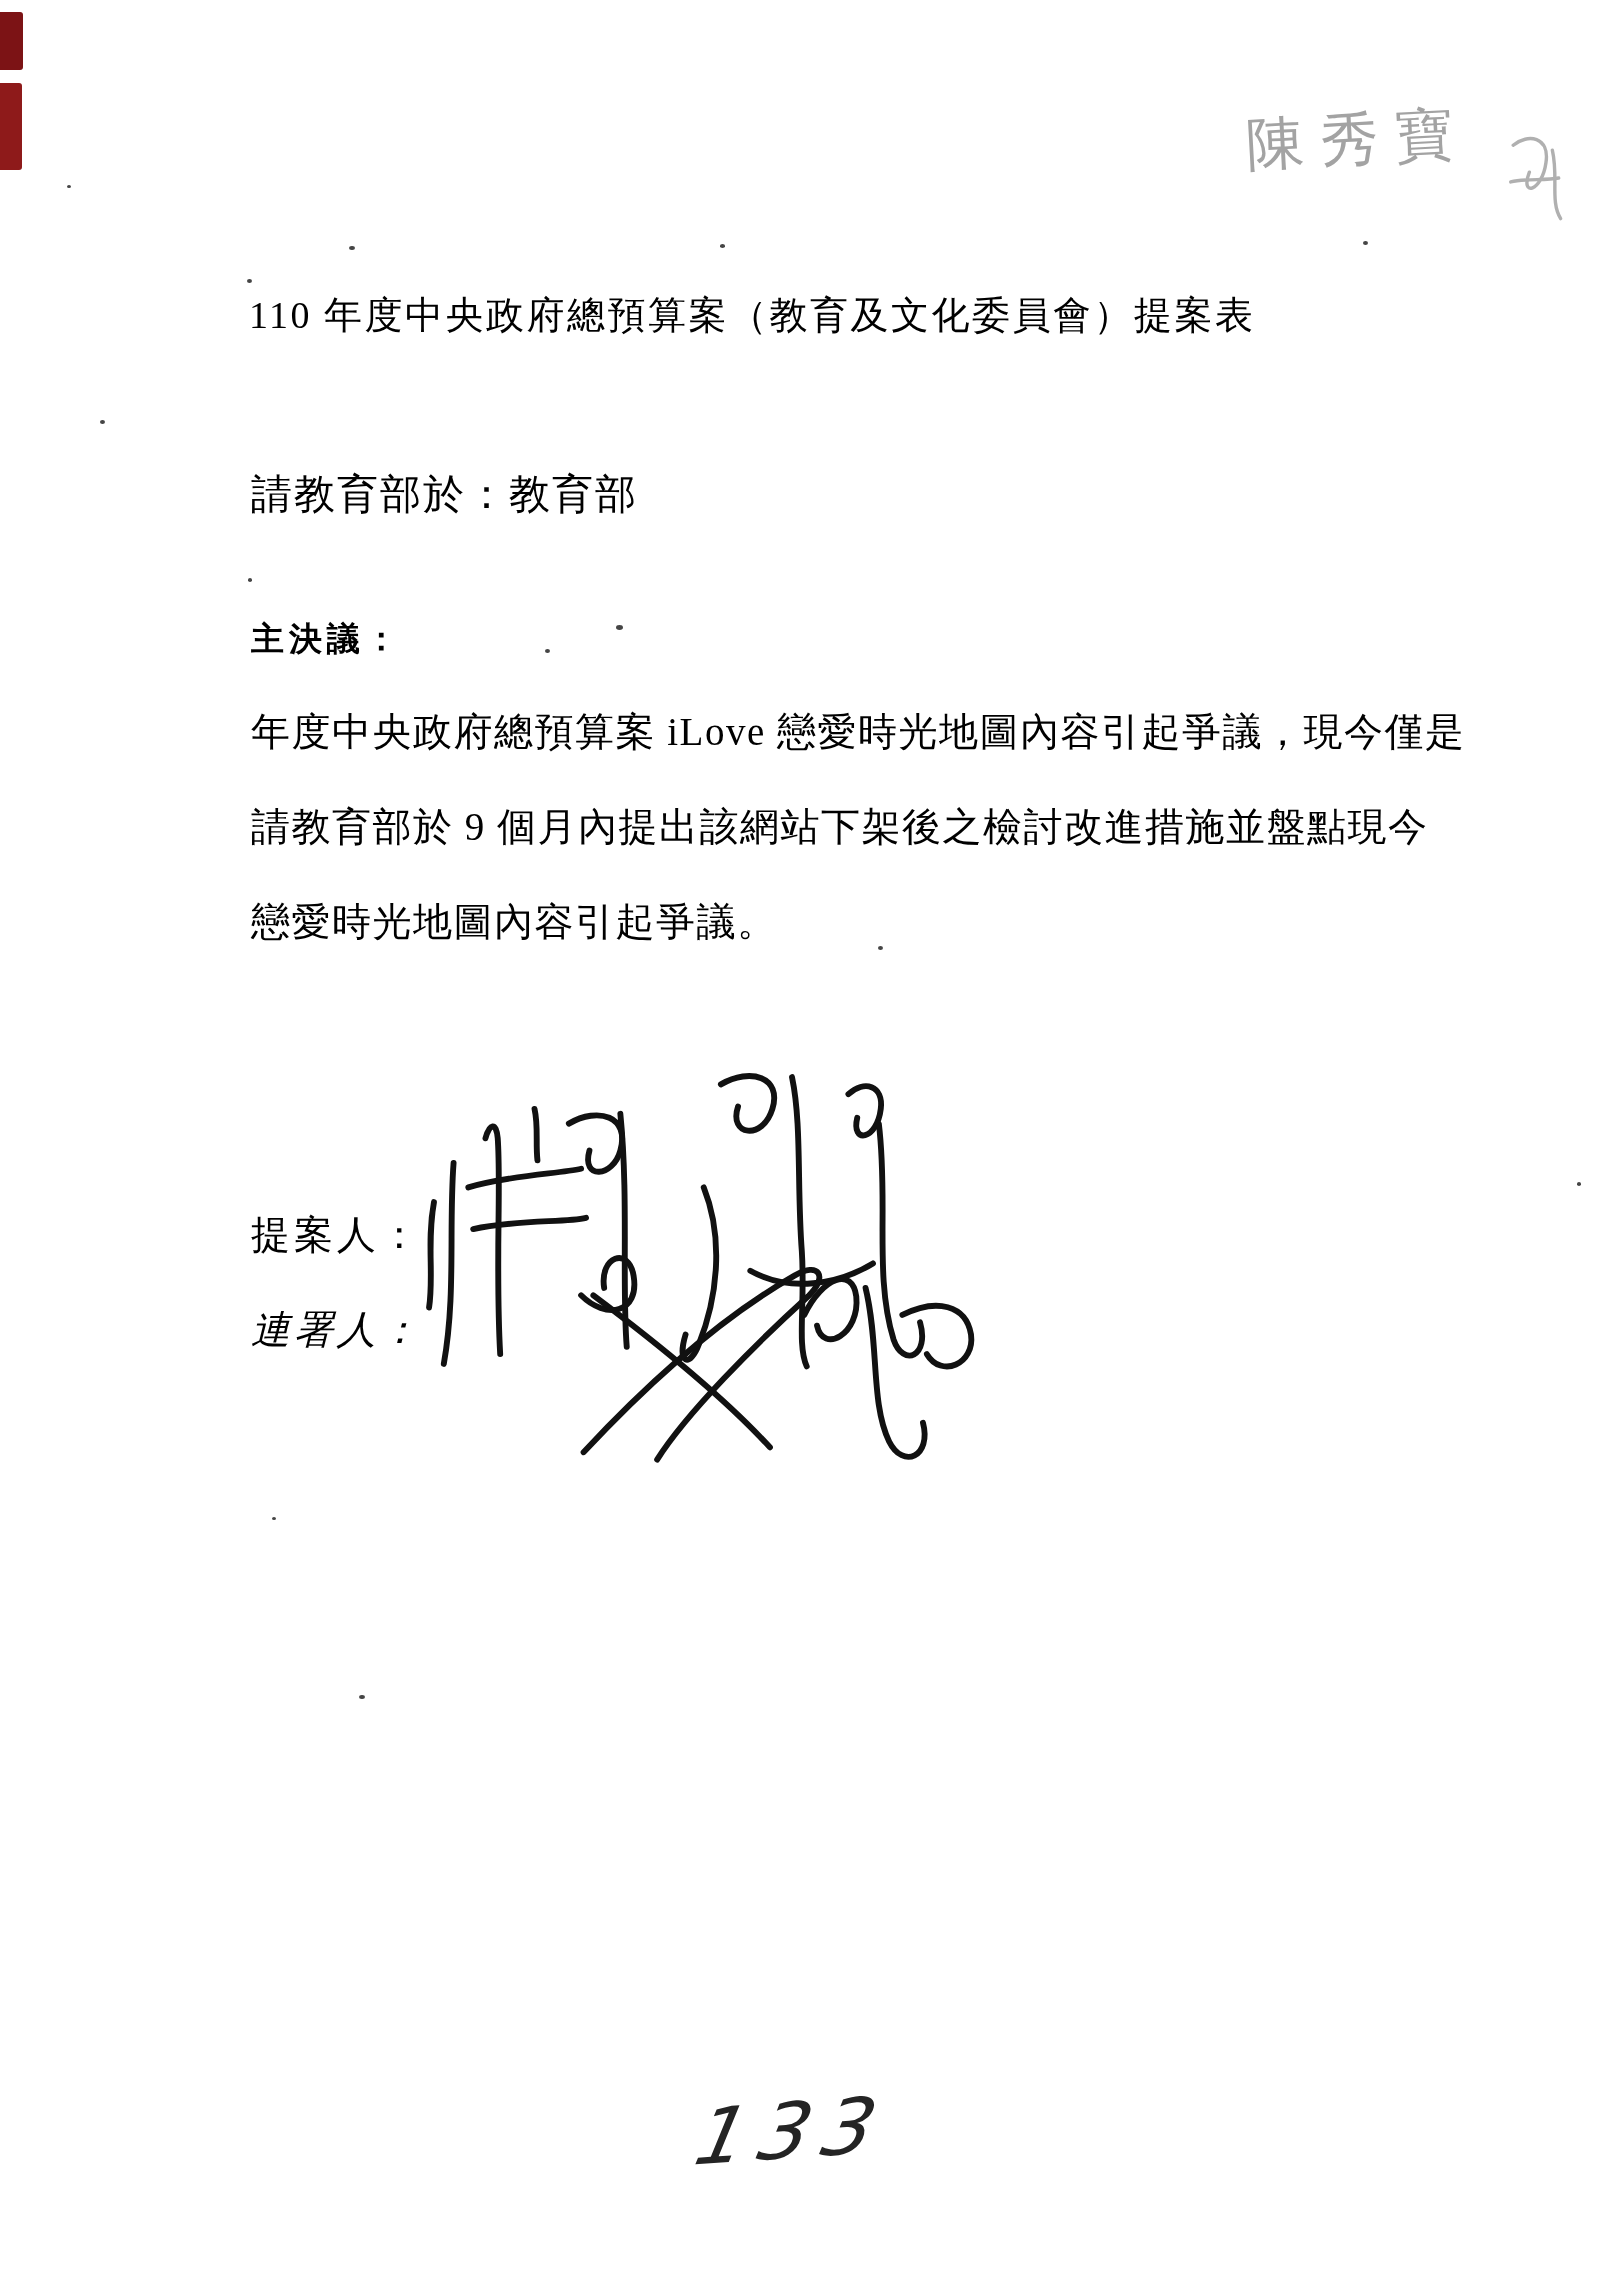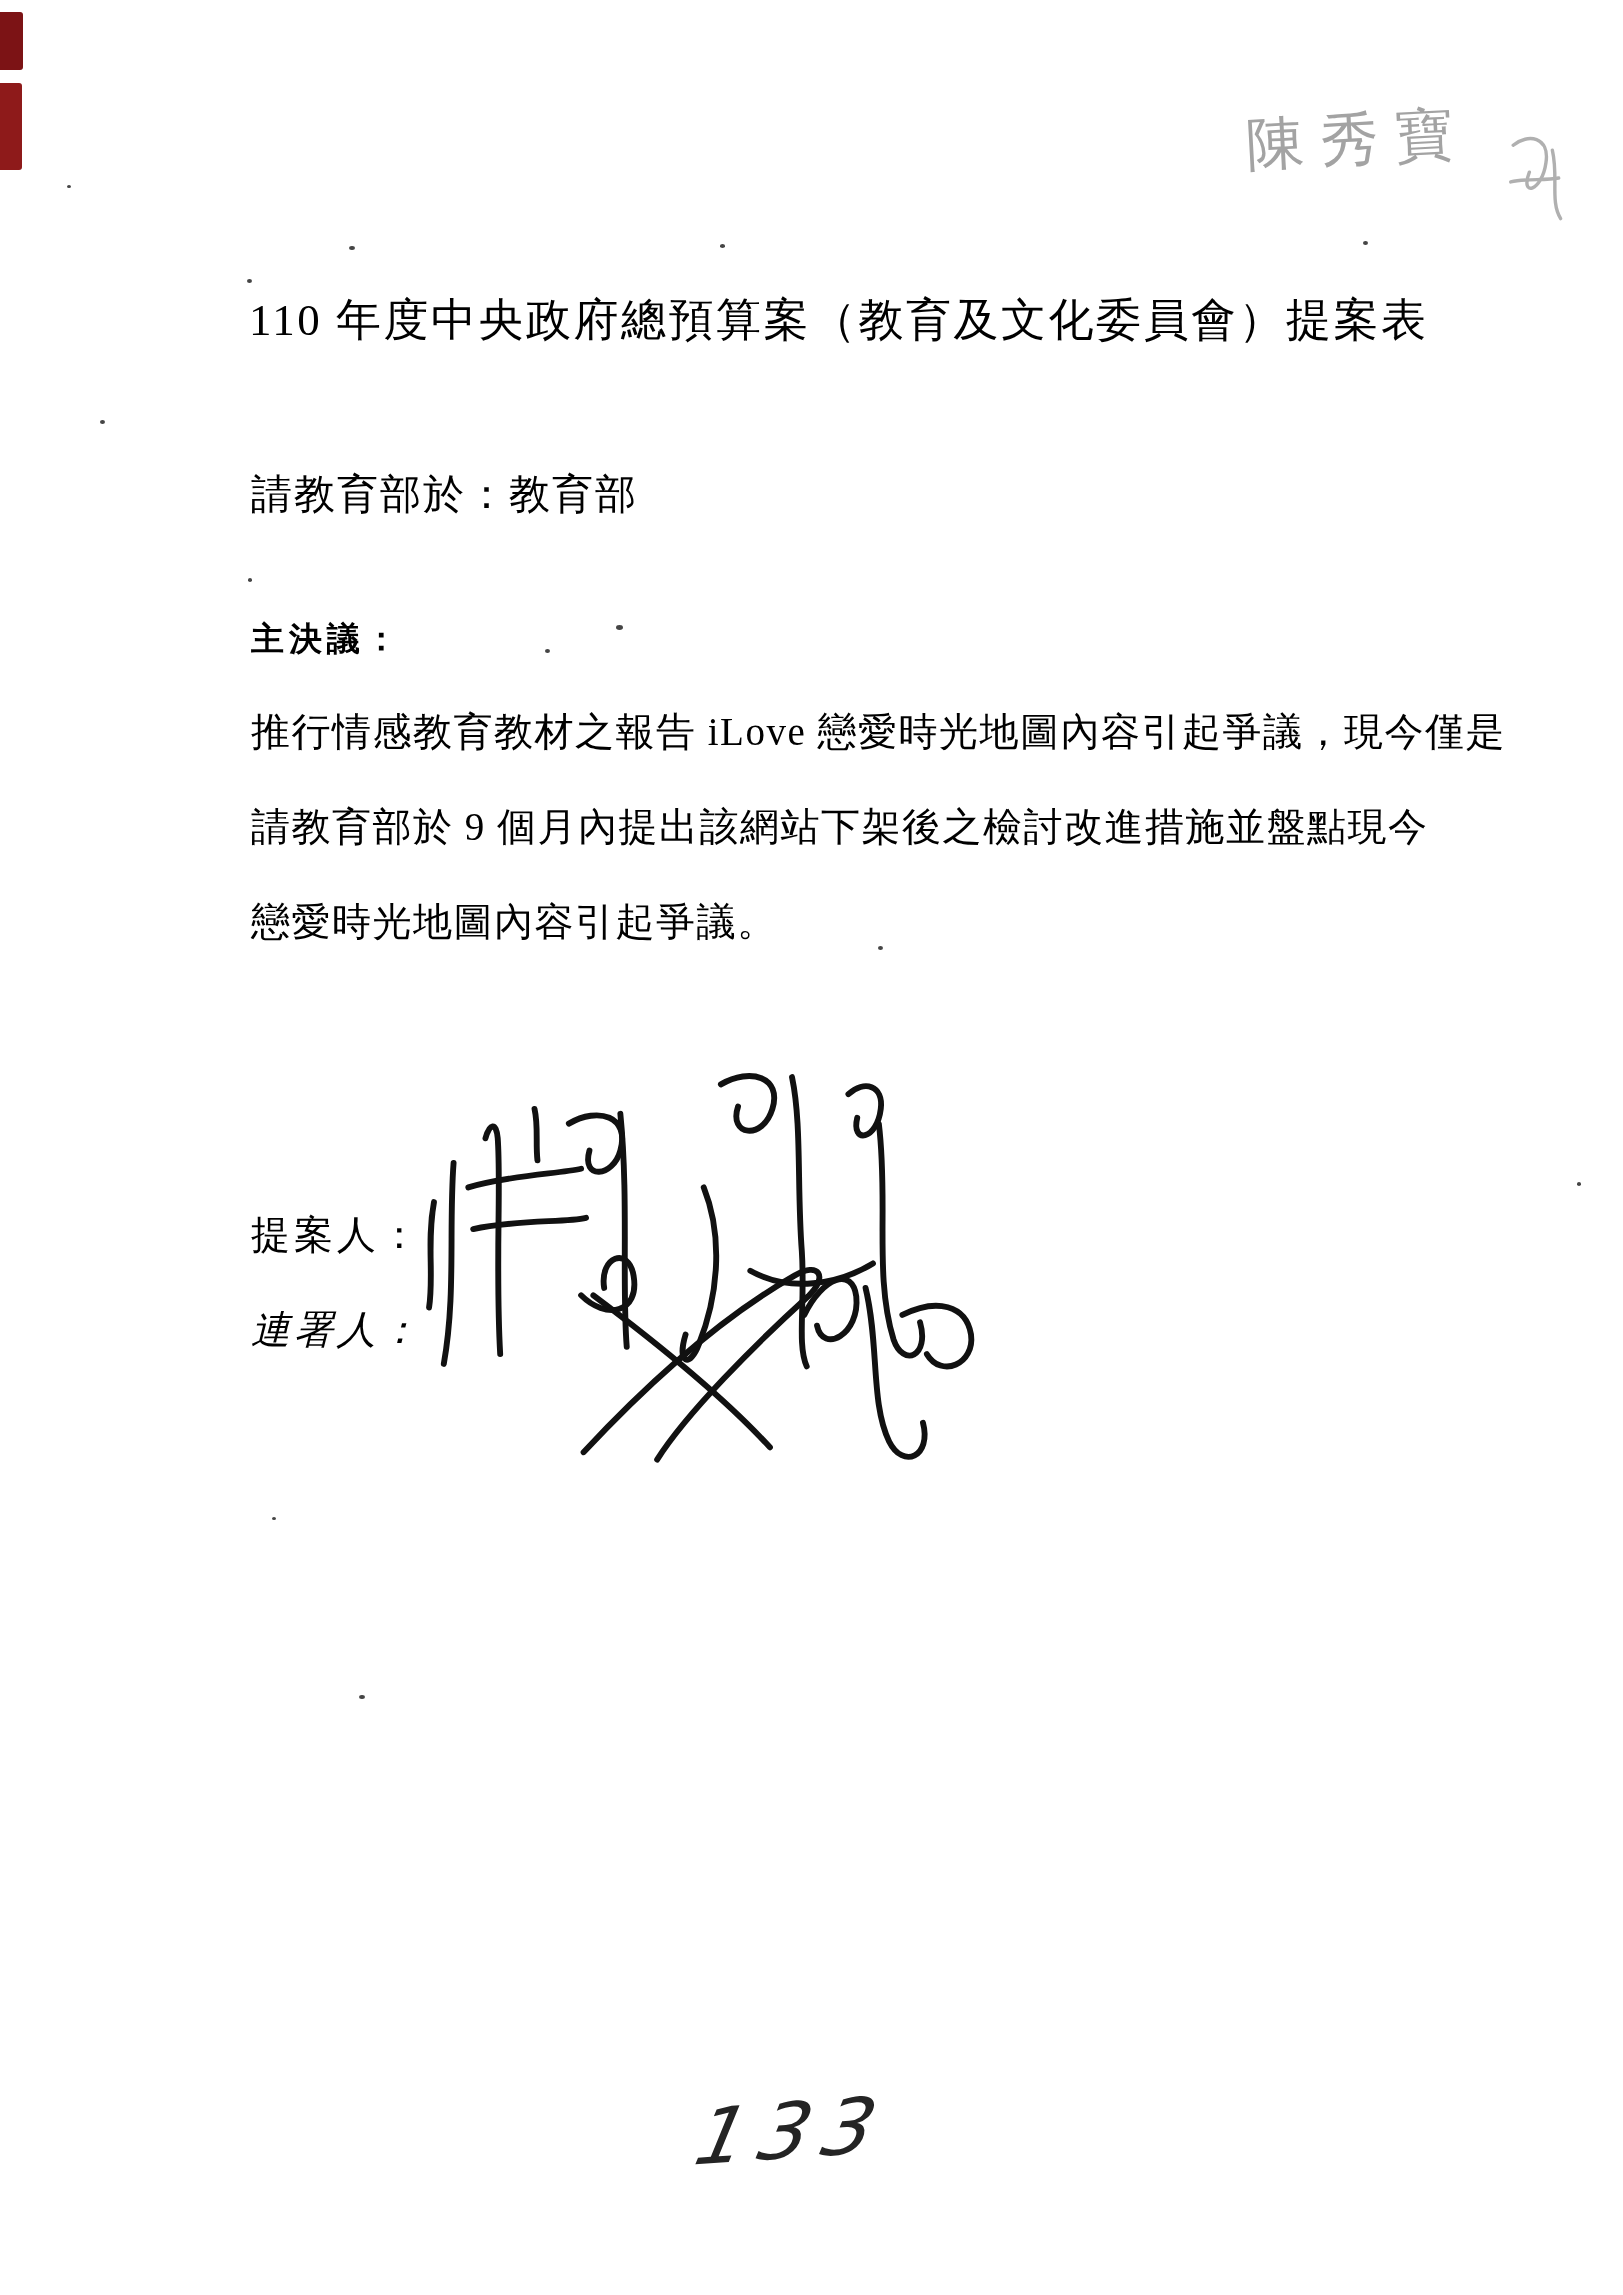--- a/index.html
+++ b/index.html
@@ -6,21 +6,21 @@
   .page{
     position:relative;
     width:1624px;height:2295px;
     background:#ffffff;
     overflow:hidden;
     font-family:"Liberation Serif","DejaVu Serif",serif;
     color:#000;
   }
   .doc-title{
     position:absolute;left:249px;top:290px;
-    font-size:45px;letter-spacing:2.5px;white-space:nowrap;
+    font-size:38px;letter-spacing:2.5px;white-space:nowrap;
     font-weight:500;
   }
   .unit-line{
     position:absolute;left:251px;top:467px;
     font-size:41px;letter-spacing:2px;white-space:nowrap;
   }
   .section-heading{
     position:absolute;left:251px;top:617px;
     font-size:33px;font-weight:bold;letter-spacing:4.9px;white-space:nowrap;
   }
@@ -73,21 +73,21 @@
     </g>
   </svg>
 
   <div class="doc-title">110 年度中央政府總預算案（教育及文化委員會）提案表</div>
 
   <div class="unit-line"><span>請教育部於：</span><span>教育部</span></div>
 
   <div class="section-heading">主決議：</div>
 
   <div class="body-text">
-    <div class="line">推行情感教育教材之報告 iLove 戀愛時光地圖內容引起爭議，現今僅是</div>
+    <div class="line">年度中央政府總預算案 iLove 戀愛時光地圖內容引起爭議，現今僅是</div>
     <div class="line">請教育部於 9 個月內提出該網站下架後之檢討改進措施並盤點現今</div>
     <div class="line">戀愛時光地圖內容引起爭議。</div>
   </div>
 
   <div class="signer-label proposer-label">提案人：</div>
   <div class="signer-label cosigner-label">連署人：</div>
 
   <svg class="signatures" width="1079" height="540" viewBox="0 0 2200 1100">
     <g fill="none" stroke="#111111" stroke-width="12" stroke-linecap="round" stroke-linejoin="round">
 

